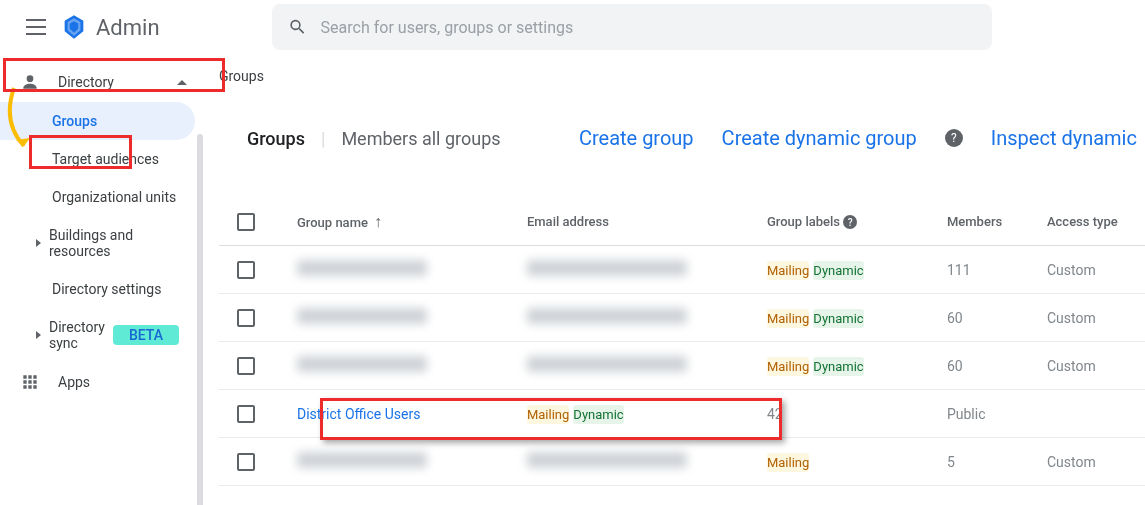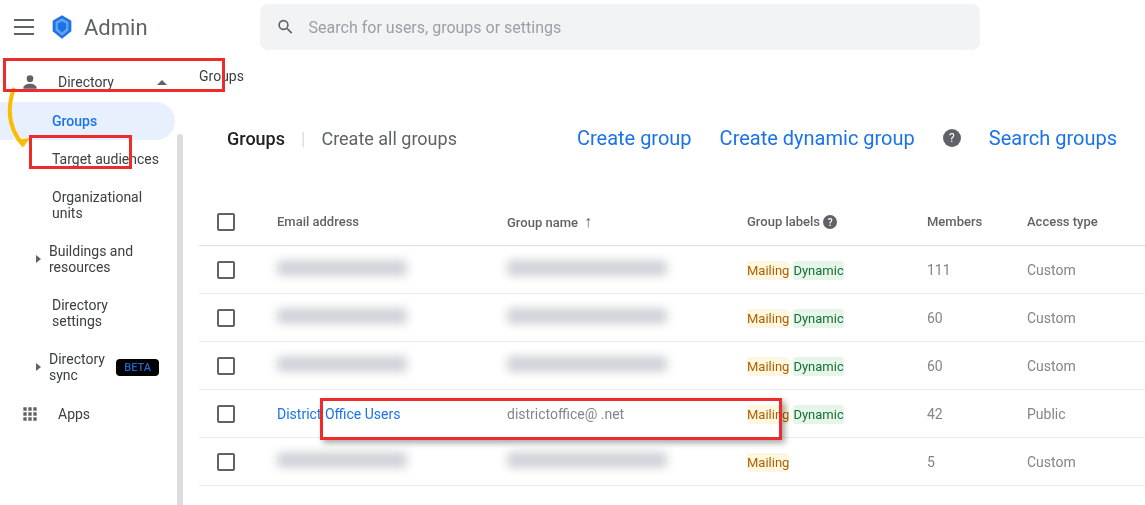--- a/index.html
+++ b/index.html
@@ -1,19 +1,19 @@
 <!DOCTYPE html>
 <html><head>
 <meta charset="utf-8">
 <style>
 * { box-sizing: border-box; margin: 0; padding: 0; font-family: 'Google Sans', Roboto, Arial, sans-serif; }
 body { background: #fff; color: #3c4043; font-size: 14px; overflow: hidden; width: 1145px; height: 505px; position: relative; }
 
 
-.topbar { display: flex; align-items: center; height: 54px; padding: 0 12px; gap: 12px; }
+.topbar { display: flex; align-items: center; height: 54px; padding: 0 24px; gap: 12px; }
 .hamburger { width: 24px; height: 24px; cursor: pointer; display:flex; flex-direction:column; justify-content:center; gap:5px; padding:2px;}
 .hamburger span { display:block; height:2px; background:#5f6368; }
 .logo-wrap { display:flex; align-items:center; gap:8px; }
 .logo-svg { width:28px; height:28px; }
 .admin-word { font-size:22px; color:#5f6368; }
 .searchbox { flex:0 0 720px; margin-left:100px; background:#f1f3f4; border-radius:8px; height:46px; display:flex; align-items:center; padding:0 16px; gap:14px;}
 .search-icon { color:#5f6368; }
 .searchbox input { border:none; background:transparent; outline:none; font-size:16px; color:#3c4043; width:100%; }
 .searchbox input::placeholder { color:#9aa0a6; }
 
@@ -22,21 +22,21 @@
 .sidebar { width:236px; padding-top:8px; position:relative; }
 .scroll-indicator { position:absolute; right:0; top:0; height:100%; width:6px; }
 .scroll-indicator .thumb { position:absolute; top:80px; left:0; width:6px; height:420px; background:#dadce0; border-radius:3px; }
 .nav-item { display:flex; align-items:center; gap:18px; padding:10px 16px 10px 20px; font-size:14px; color:#3c4043; cursor:pointer; border-radius:0 24px 24px 0; }
 .nav-item.expandable { font-weight:400; }
 .nav-subitem { display:flex; align-items:center; padding:11px 16px 11px 52px; font-size:14px; color:#3c4043; cursor:pointer; border-radius:0 24px 24px 0; margin-right:8px; gap:8px;}
 .nav-subitem.active { background:#e8f0fe; color:#1a73e8; font-weight:500;}
 .nav-icon { width:20px; height:20px; color:#5f6368; flex-shrink:0;}
 .caret-up { width:0; height:0; border-left:5px solid transparent; border-right:5px solid transparent; border-bottom:5px solid #5f6368; margin-left:auto;}
 .caret-right { width:0; height:0; border-top:4px solid transparent; border-bottom:4px solid transparent; border-left:5px solid #5f6368; }
-.beta-badge { background:#000000; color:#1967d2; font-size:11px; font-weight:500; padding:2px 8px; border-radius:4px; }
+.beta-badge { background:#5eead4; color:#1967d2; font-size:14px; font-weight:500; padding:2px 16px; border-radius:4px; }
 
 
 .hl-red { position:absolute; border:3px solid #ee2b2b; pointer-events:none; z-index:50; }
 .hl-arrow { position:absolute; z-index:49; pointer-events:none; }
 
 
 .main { flex:1; padding-left: 16px; display:flex; flex-direction:column; }
 .breadcrumb { padding: 14px 0 10px 0; font-size:14px; color:#3c4043; }
 .panel { background:#fff; margin-top:10px; }
 .panel-head { display:flex; align-items:center; gap:12px; padding:22px 28px; }
@@ -136,36 +136,36 @@
       </div>
   </div>
 
   <div class="main">
     <div class="breadcrumb">Groups</div>
 
     <div class="panel">
       <div class="panel-head">
         <span class="panel-title">Groups</span>
         <span class="divider-v">|</span>
-        <span class="panel-sub">Create all groups</span>
+        <span class="panel-sub">Members all groups</span>
         <div class="head-actions">
           <span class="link-blue">Create group</span>
           <span class="link-blue">Create dynamic group</span>
           <span class="help-circle">?</span>
-          <span class="link-blue">Search groups</span>
+          <span class="link-blue">Inspect dynamic</span>
         </div>
       </div>
 
       <div class="tbl">
         <div class="th-row">
           <div>
               <div class="ck"></div>
             </div>
+          <div><span>Group name</span><span class="sort-arrow">↑</span></div>
           <div>Email address</div>
-          <div><span>Group name</span><span class="sort-arrow">↑</span></div>
           <div><span>Group labels</span> <span class="help-circle" style="width:14px;height:14px;font-size:10px;">?</span></div>
           <div>Members</div>
           <div>Access type</div>
         </div>
         <div id="rows">
             <div class="td-row">
               <div>
                 <div class="ck"></div>
               </div>
               <div><span class="blurred" style="width:130px"></span></div>
@@ -192,21 +192,20 @@
               <div><span class="blurred" style="width:160px"></span></div>
               <div><span class="label-pill pill-mailing">Mailing</span><span class="label-pill pill-dynamic">Dynamic</span></div>
               <div class="muted">60</div>
               <div class="muted">Custom</div>
             </div>
             <div class="td-row">
               <div>
                 <div class="ck"></div>
               </div>
               <div><span class="linklike">District Office Users</span></div>
-              <div><span class="muted">districtoffice@​            .net</span></div>
               <div><span class="label-pill pill-mailing">Mailing</span><span class="label-pill pill-dynamic">Dynamic</span></div>
               <div class="muted">42</div>
               <div class="muted">Public</div>
             </div>
             <div class="td-row">
               <div>
                 <div class="ck"></div>
               </div>
               <div><span class="blurred" style="width:130px"></span></div>
               <div><span class="blurred" style="width:160px"></span></div>

